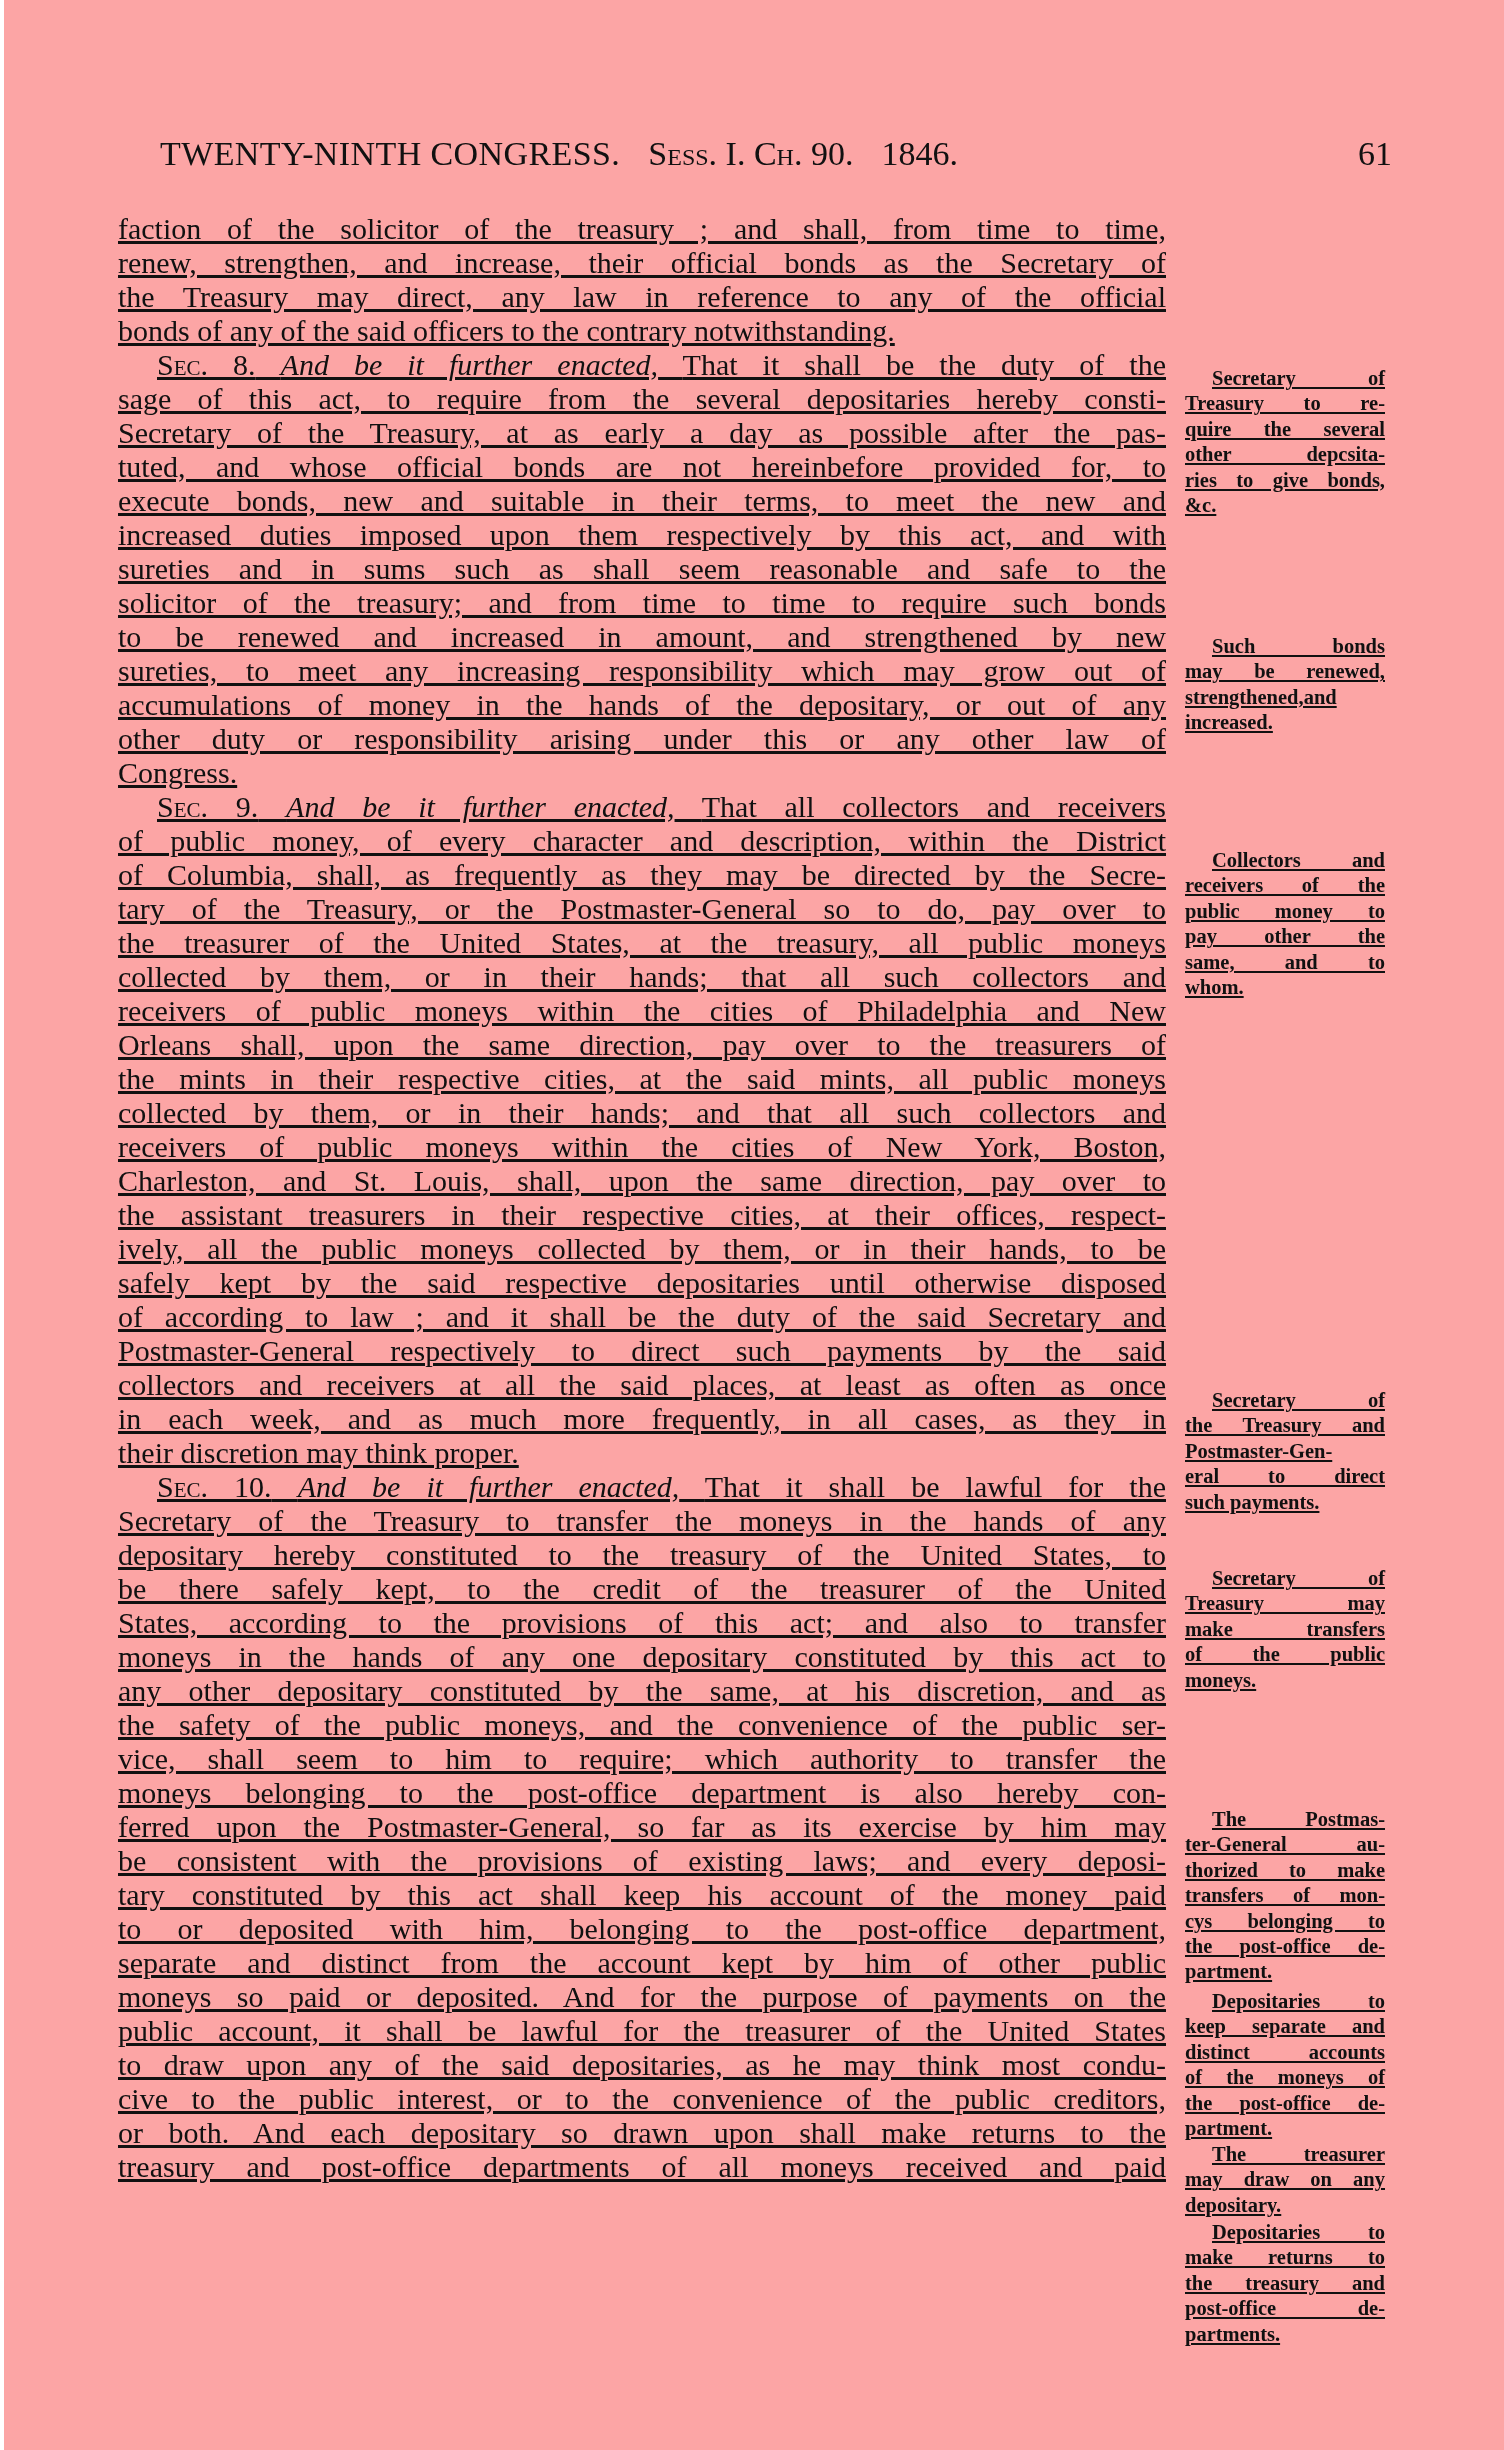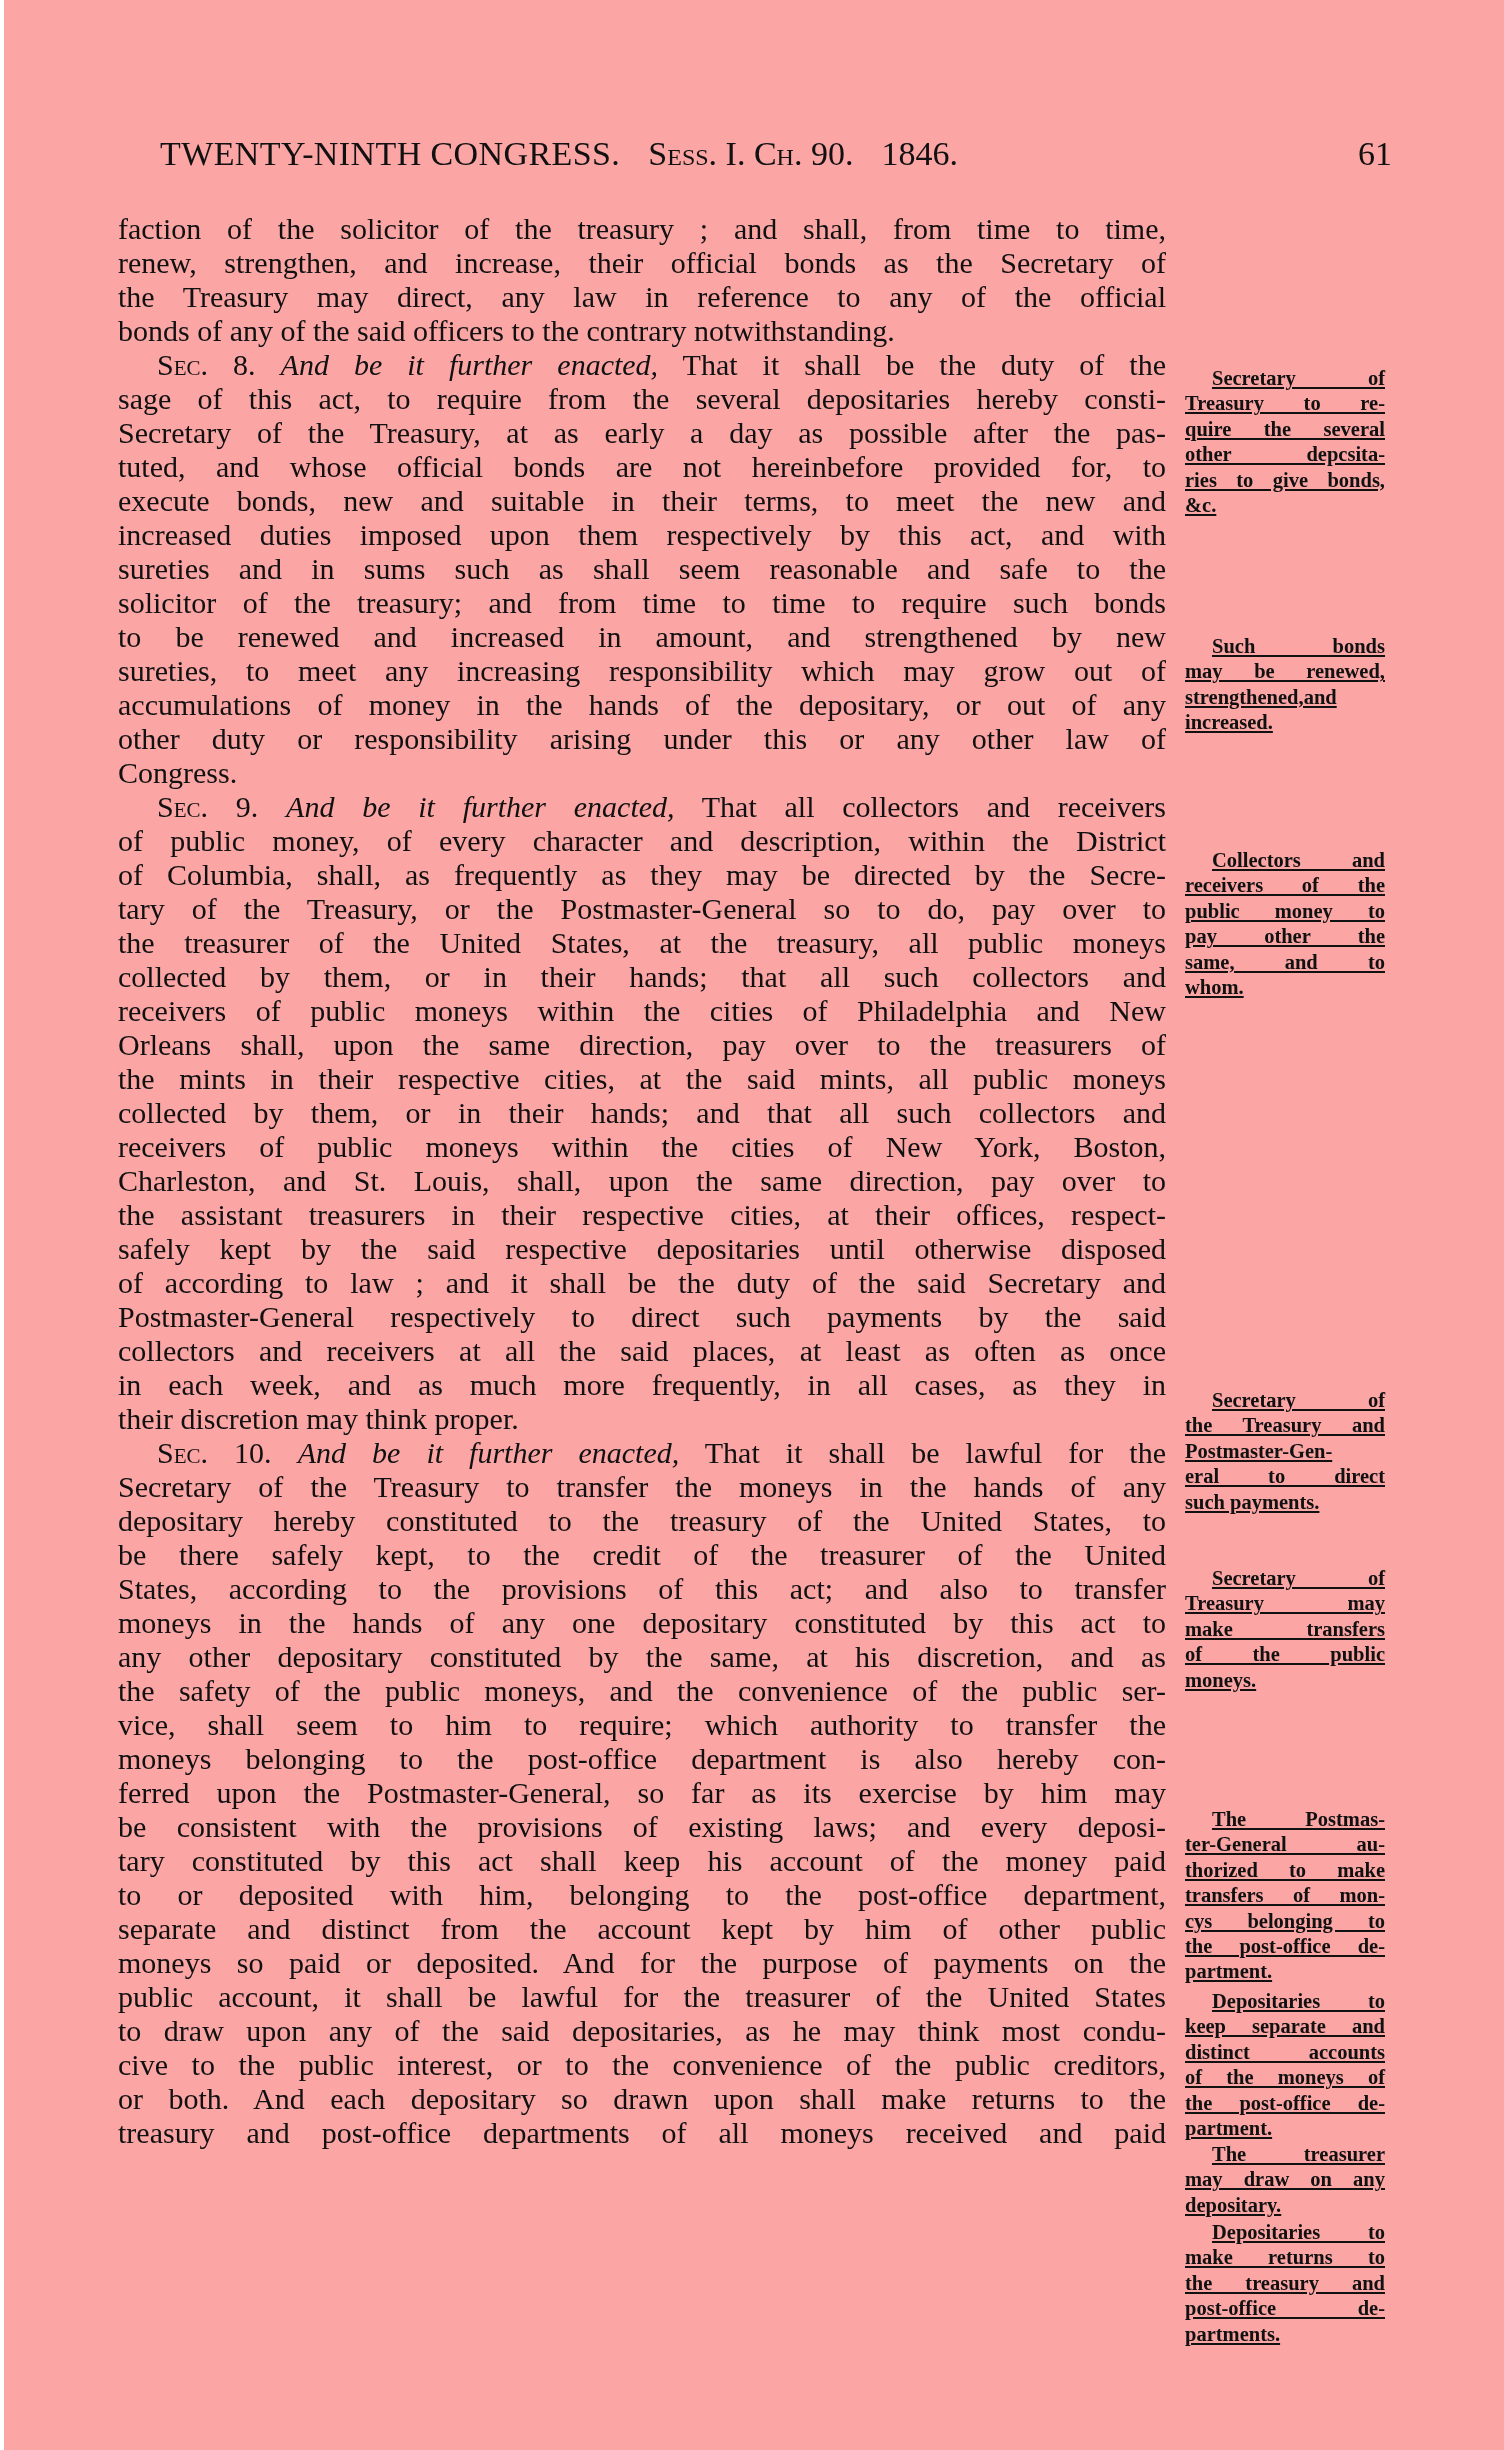--- a/index.html
+++ b/index.html
@@ -11,21 +11,21 @@
     white-space: nowrap;
   }
   .running-head .title { letter-spacing: 0.4px; }
   .running-head .sess { margin-left: 19.6px; font-variant: small-caps; }
   .running-head .pageno { position: absolute; right: 0; top: 0; }
   .body-text {
     position: absolute; left: 114px; top: 212px; width: 1048px;
     font-family: "Liberation Serif", "DejaVu Serif", serif; font-size: 30px; line-height: 34px;
     text-align: justify;
   }
-  .line { display: block; text-align: justify; text-align-last: justify; white-space: nowrap; height: 34px; overflow: visible; }
+  .line { display: block; text-align: justify; text-align-last: justify; white-space: nowrap; height: 34px; overflow: visible; text-decoration: underline; }
   .line.last { text-align-last: left; }
   .line.indent { padding-left: 39px; }
   .sc { font-variant: small-caps; }
   .it { font-style: italic; }
   .margin-note {
     position: absolute; left: 1181px; width: 200px;
     font-family: "Liberation Serif", "DejaVu Serif", serif; font-size: 20.5px; line-height: 25.4px;
     font-weight: bold;
   }
   .mline { display: block; text-align: justify; text-align-last: justify; white-space: nowrap; height: 25.4px; text-decoration: underline; }
@@ -68,20 +68,21 @@
       <span class="line">tary of the Treasury, or the Postmaster-General so to do, pay over to</span>
       <span class="line">the treasurer of the United States, at the treasury, all public moneys</span>
       <span class="line">collected by them, or in their hands; that all such collectors and</span>
       <span class="line">receivers of public moneys within the cities of Philadelphia and New</span>
       <span class="line">Orleans shall, upon the same direction, pay over to the treasurers of</span>
       <span class="line">the mints in their respective cities, at the said mints, all public moneys</span>
       <span class="line">collected by them, or in their hands; and that all such collectors and</span>
       <span class="line">receivers of public moneys within the cities of New York, Boston,</span>
       <span class="line">Charleston, and St. Louis, shall, upon the same direction, pay over to</span>
       <span class="line">the assistant treasurers in their respective cities, at their offices, respect-</span>
+      <span class="line">ively, all the public moneys collected by them, or in their hands, to be</span>
       <span class="line">safely kept by the said respective depositaries until otherwise disposed</span>
       <span class="line">of according to law ; and it shall be the duty of the said Secretary and</span>
       <span class="line">Postmaster-General respectively to direct such payments by the said</span>
       <span class="line">collectors and receivers at all the said places, at least as often as once</span>
       <span class="line">in each week, and as much more frequently, in all cases, as they in</span>
       <span class="line last">their discretion may think proper.</span>
       <span class="line indent"><span class="sc">Sec. 10.</span> <span class="it">And be it further enacted,</span> <span>That it shall be lawful for the</span></span>
       <span class="line">Secretary of the Treasury to transfer the moneys in the hands of any</span>
       <span class="line">depositary hereby constituted to the treasury of the United States, to</span>
       <span class="line">be there safely kept, to the credit of the treasurer of the United</span>

